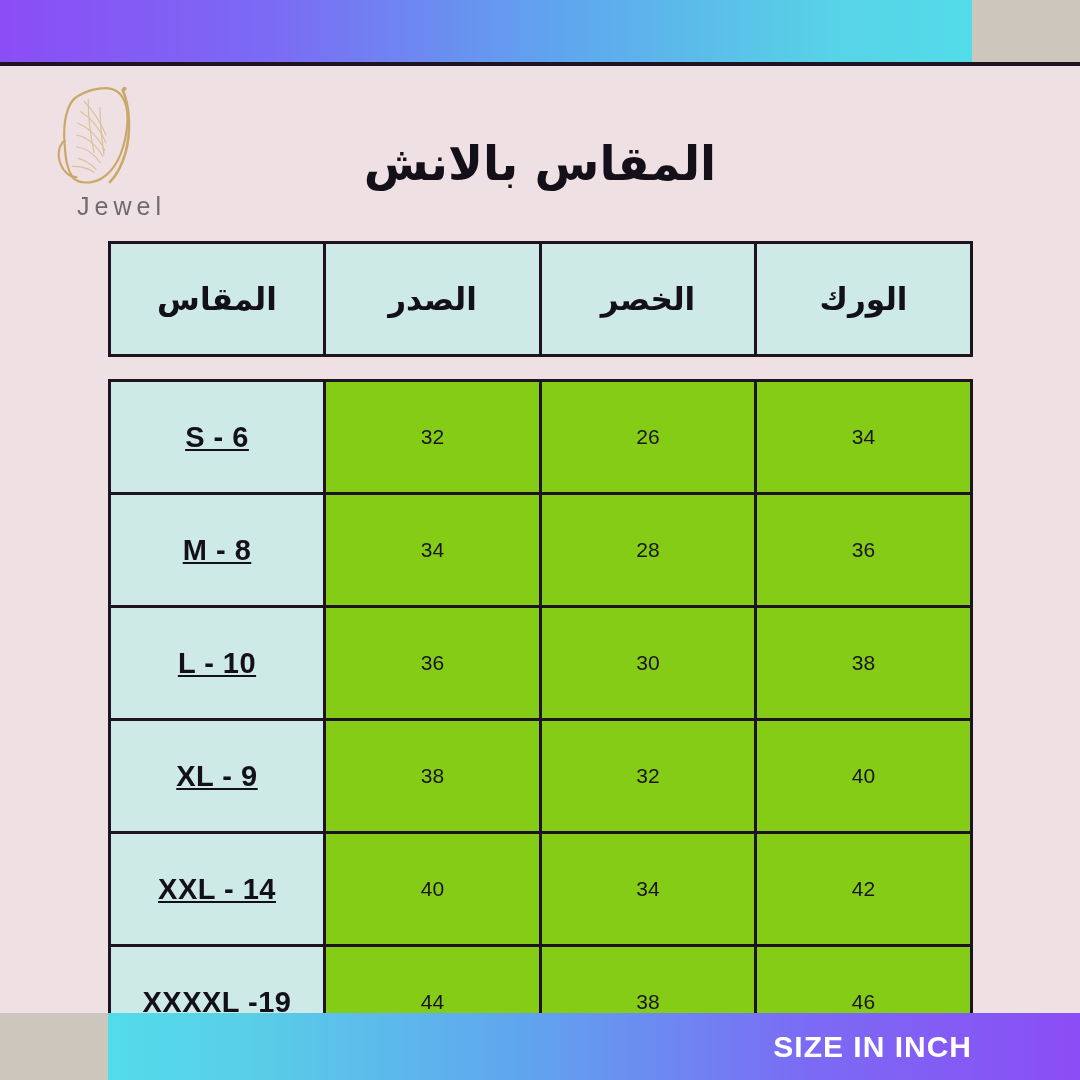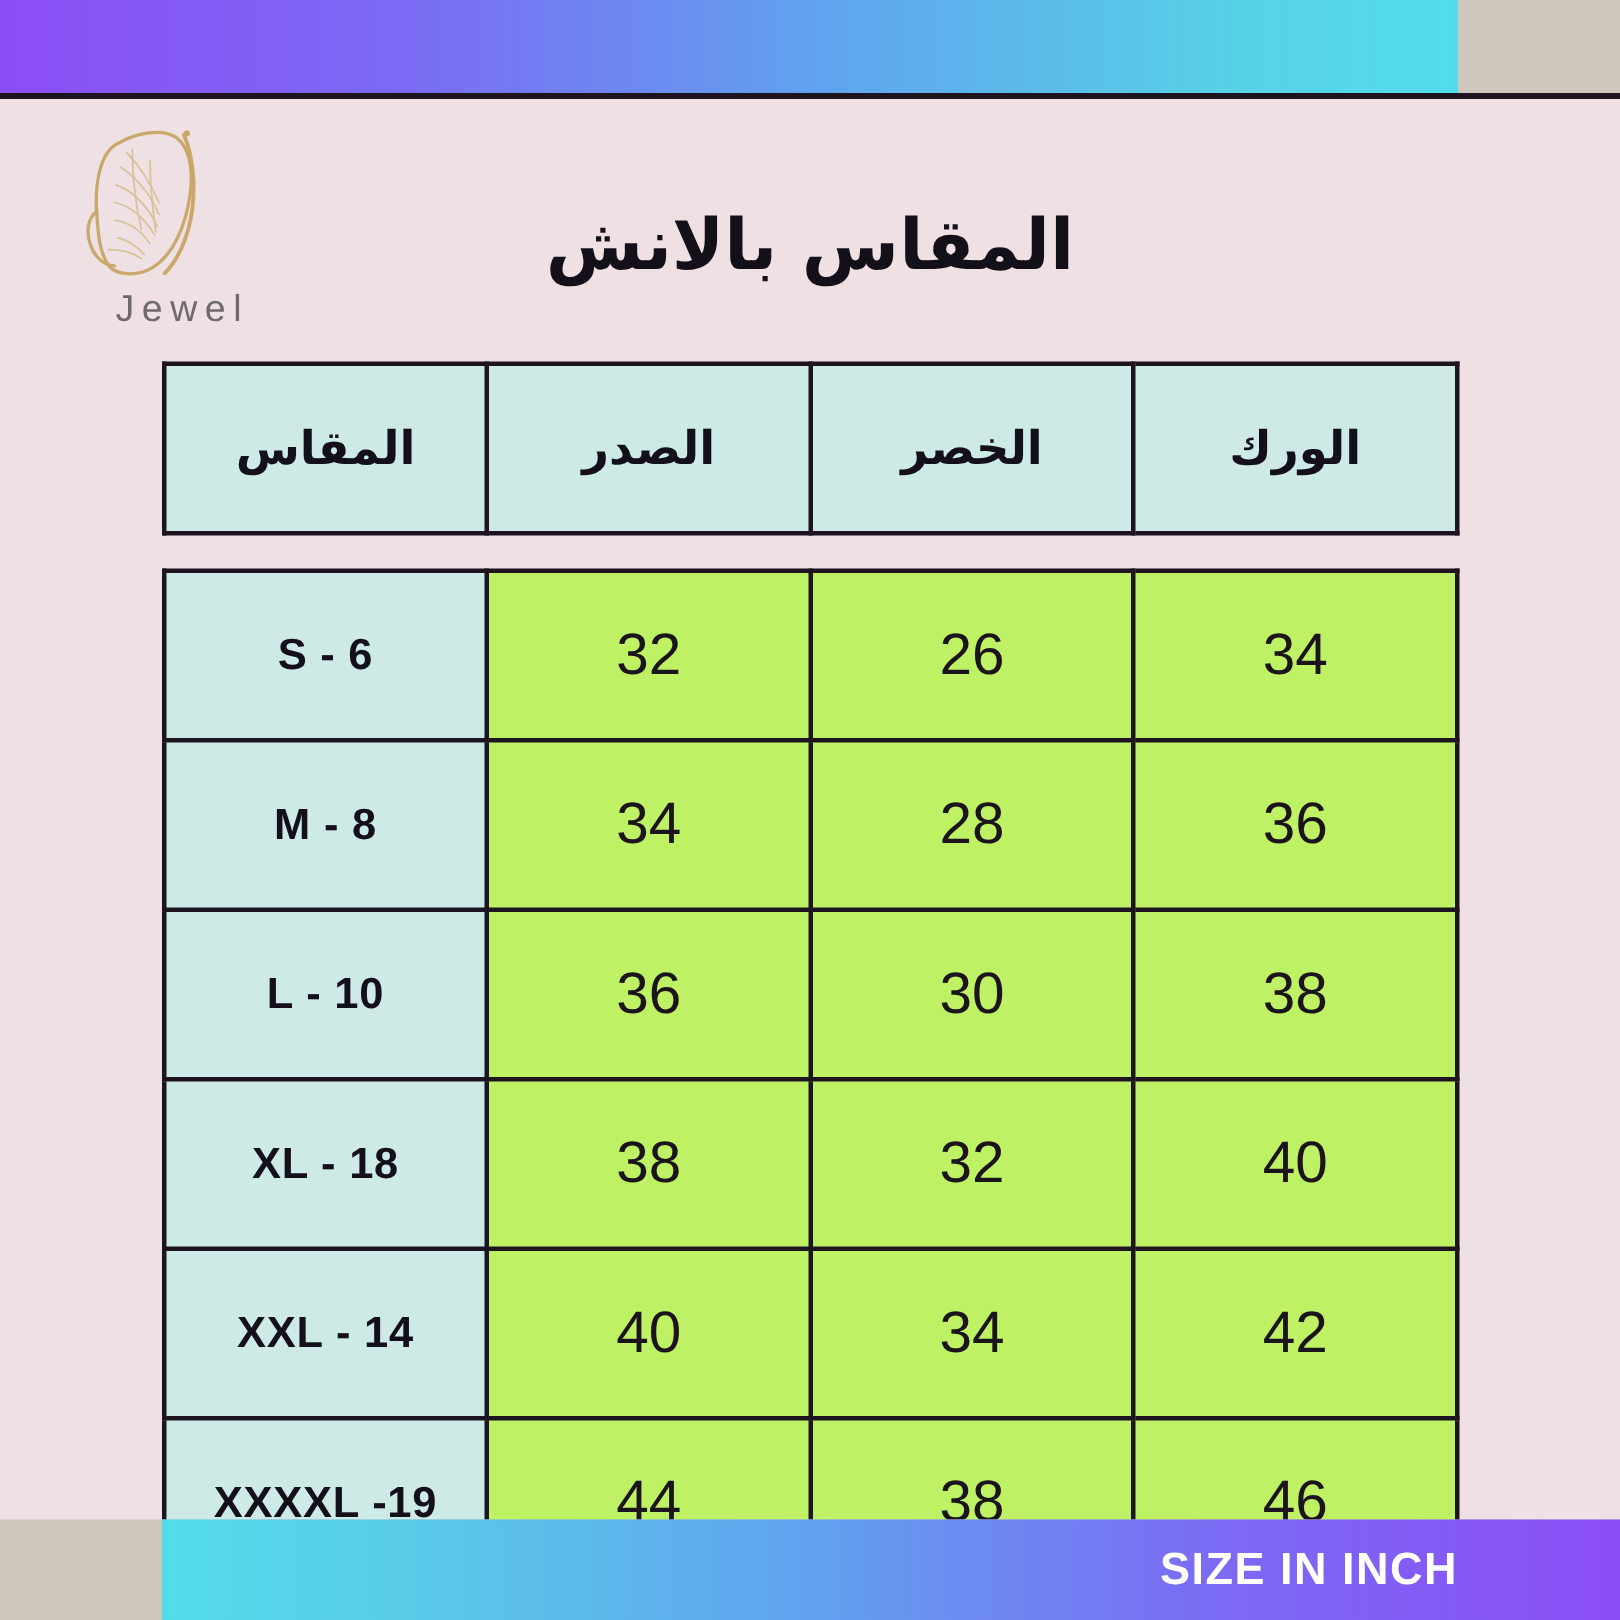--- a/index.html
+++ b/index.html
@@ -118,24 +118,25 @@
     font-family: "DejaVu Sans", sans-serif;
   }
 
   .body-table td.size-cell {
     background: #cdeae6;
     font-size: 29px;
     font-weight: 700;
     color: #14101a;
     font-family: "Liberation Sans", sans-serif;
     letter-spacing: 0.5px;
+    text-decoration: underline;
   }
   .body-table td.val-cell {
-    background: #bef264;
-    font-size: 39px;
+    background: #84cc16;
+    font-size: 21px;
     font-weight: 400;
     color: #1b141c;
     font-family: "Liberation Sans", sans-serif;
   }
 
   
   .footer-base {
     position: absolute;
     top: 1013px; left: 0;
     width: 1080px;
@@ -235,21 +236,21 @@
           <td class="val-cell">28</td>
           <td class="val-cell">36</td>
         </tr>
         <tr>
           <td class="size-cell">L - 10</td>
           <td class="val-cell">36</td>
           <td class="val-cell">30</td>
           <td class="val-cell">38</td>
         </tr>
         <tr>
-          <td class="size-cell">XL - 18</td>
+          <td class="size-cell">XL - 9</td>
           <td class="val-cell">38</td>
           <td class="val-cell">32</td>
           <td class="val-cell">40</td>
         </tr>
         <tr>
           <td class="size-cell">XXL - 14</td>
           <td class="val-cell">40</td>
           <td class="val-cell">34</td>
           <td class="val-cell">42</td>
         </tr>

